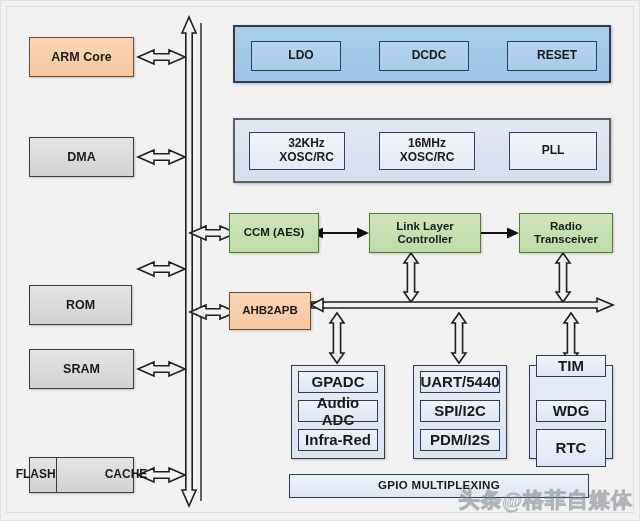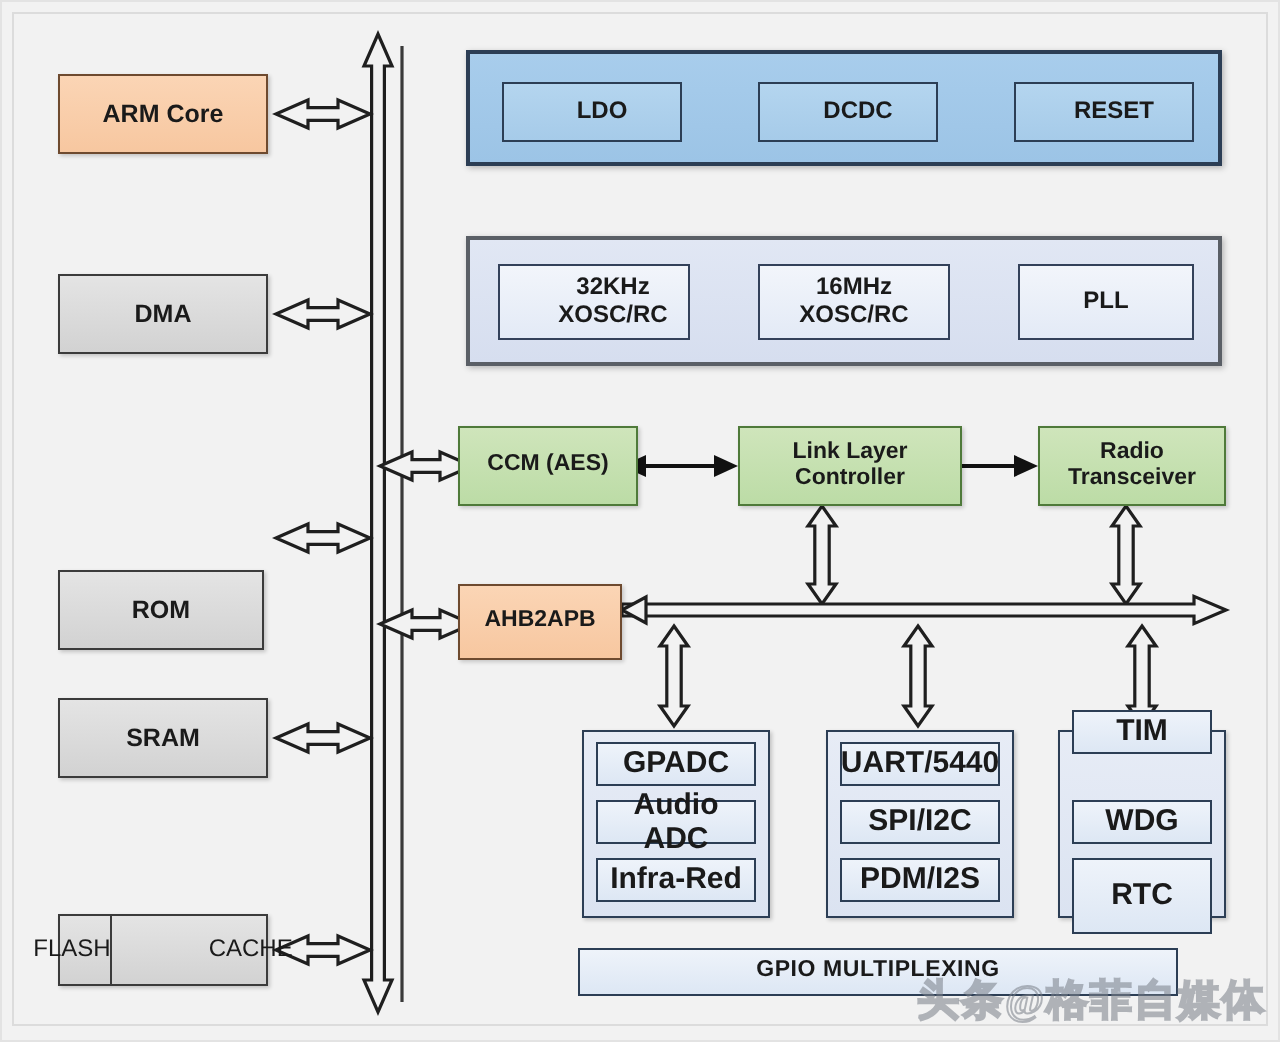--- a/index.html
+++ b/index.html
@@ -93,21 +93,21 @@
     border:1.5px solid #2c3e55;
     font-size:11.5px;
     letter-spacing:.3px;
   }
 
   
   .split{padding:0;}
   .split .half{
     flex:1;height:100%;
     display:flex;align-items:center;justify-content:center;
-    font-size:12px;font-weight:normal;text-align:center;
+    font-size:12px;font-weight:bold;text-align:center;
   }
   .split .half + .half{border-left:1.5px solid #3b3b3b;padding-left:48px;}
 
   
   svg#wires{
     position:absolute;left:0;top:0;width:640px;height:521px;
     z-index:3;pointer-events:none;
   }
   .hollow{fill:#f2f2f2;stroke:#1f1f1f;stroke-width:1.6;stroke-linejoin:miter;}
   .solidline{stroke:#111;stroke-width:2;fill:none;}

